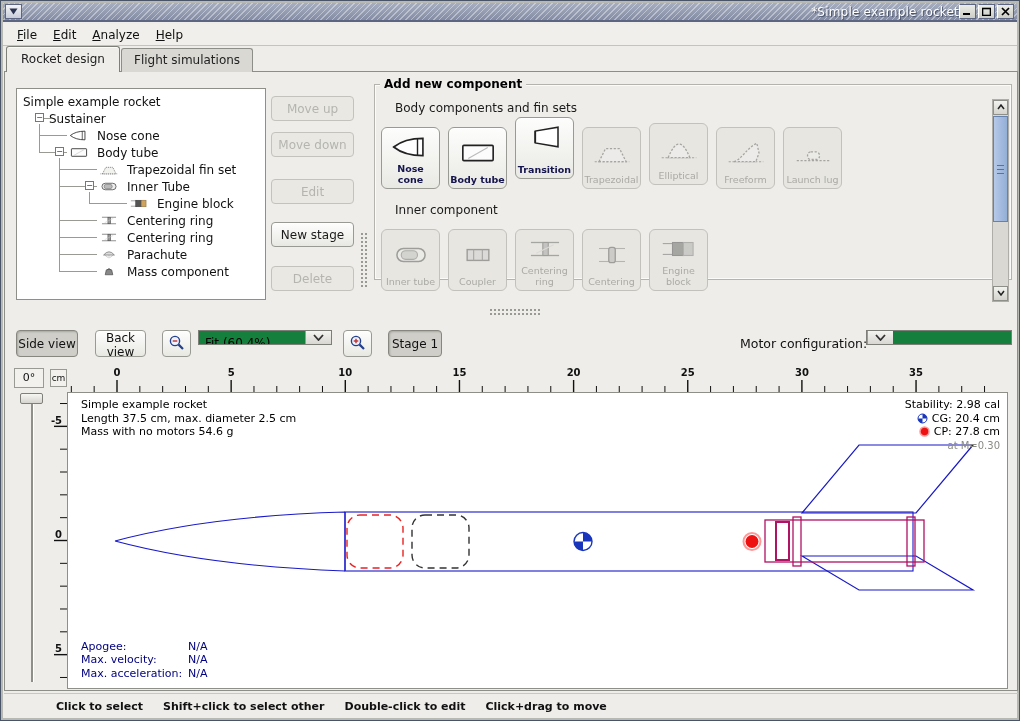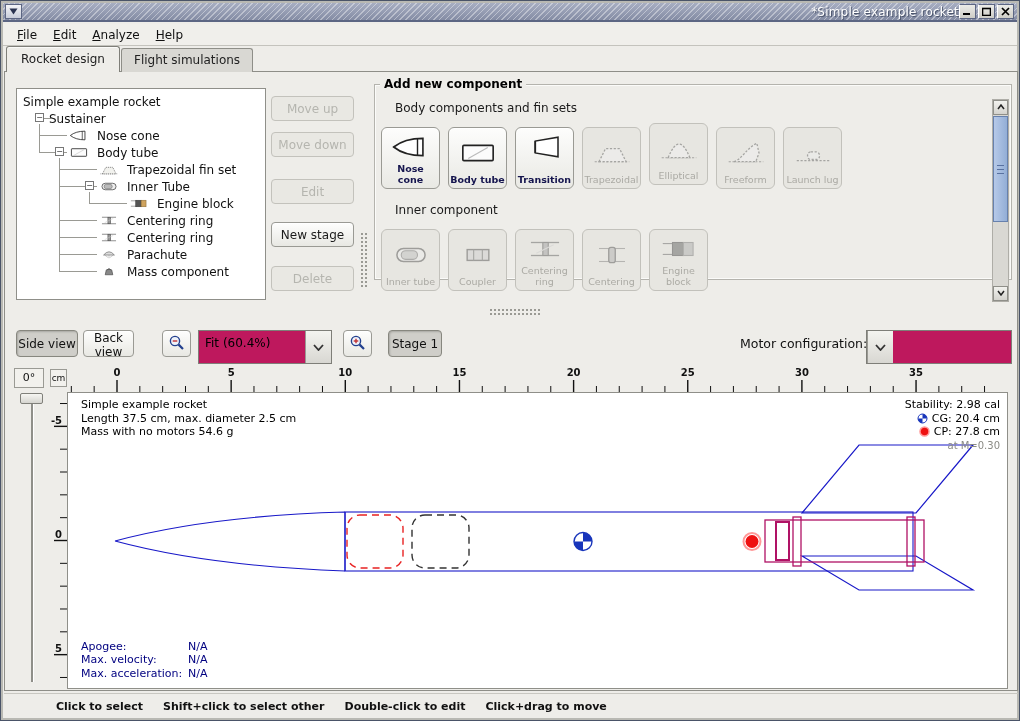--- a/index.html
+++ b/index.html
@@ -60,21 +60,21 @@
   
   .vscroll{position:absolute;left:617px;top:14px;width:17px;height:203px;background:#d9d8d3;border:1px solid #aeada7}
   .sb-btn{position:absolute;left:0;width:15px;height:15px;background:linear-gradient(#f2f2ee,#d4d3ce);border:1px solid #8f8f89;text-align:center;font-size:8px;line-height:13px;color:#222}
   .sb-thumb{position:absolute;left:0;top:16px;width:15px;height:106px;background:linear-gradient(90deg,#b6c9e8,#93aed6);border:1px solid #6781ad}
   .sb-thumb i{position:absolute;left:3px;right:3px;height:1px;background:#5871a0}
 
   
   .viewbar{position:absolute;left:0;top:240px;width:100%;height:50px}
   .vb{position:absolute;top:18px;height:27px;border:1px solid #9a9a94;border-radius:4px;background:linear-gradient(#fefefd,#e8e8e3);font-family:inherit;font-size:12px;color:#111;box-shadow:inset 0 1px 0 #fff}
   .vb.pressed{background:#cfcec9;box-shadow:inset 1px 1px 2px #a8a7a2;border-color:#87877f}
-  .combo{position:absolute;top:18px;height:34px;display:flex;border:1px solid #7e7e78;background:#be185d}
+  .combo{position:absolute;top:18px;height:15px;display:flex;border:1px solid #7e7e78;background:#15803d}
   .combo .val{flex:1;padding:5px 6px;font-size:12px;color:#000;white-space:nowrap;overflow:hidden}
   .combo .arrow{width:26px;background:linear-gradient(#f4f4f0,#d8d7d2);border-left:1px solid #9a9a94;display:flex;align-items:center;justify-content:center}
   .vb-label{position:absolute;top:24px;font-size:12.5px;color:#111}
 
   
   .rot-box{position:absolute;left:9px;top:296px;width:30px;height:20px;border:1px solid #9a9a94;background:#f2f1ed;font-size:11px;text-align:center;line-height:18px;color:#111}
   .slider-track{position:absolute;left:26px;top:332px;width:3px;height:278px;background:#8f8f89;border-right:1px solid #fff}
   .slider-handle{position:absolute;left:15px;top:321px;width:23px;height:11px;background:linear-gradient(#f6f6f2,#d6d5d0);border:1px solid #80807a;border-radius:2px}
   .corner-box{position:absolute;left:45px;top:297px;width:17px;height:18px;border:1px solid #9a9a94;background:#f2f1ed;font-size:9px;text-align:center;line-height:16px;color:#111}
   .top-ruler{position:absolute;left:62px;top:294px;width:944px;height:26px}
@@ -279,21 +279,21 @@
             <div class="ic">
               <span class="ic-wrap" style="display: inline-flex; align-items: center;">
                 <svg width="40" height="26" viewBox="0 0 36 24">
                   <rect x="4" y="5" width="28" height="14" rx="1" fill="#fcfcfc" stroke="#222" stroke-width="1.5"></rect>
                   <line x1="9" y1="17" x2="27" y2="7" stroke="#bbb" stroke-width="1"></line>
                 </svg>
               </span>
             </div>
             <div class="lbl">Body tube</div>
           </div>
-          <div class="comp-btn" style="left: 140px; top: 42px; gap: 12px;">
+          <div class="comp-btn" style="left: 140px; top: 32px; gap: 12px;">
             <div class="ic">
               <span class="ic-wrap" style="display: inline-flex; align-items: center;">
                 <svg width="40" height="26" viewBox="0 0 36 24">
                   <path d="M30,3 L30,21 L9,17.5 L9,6.5 Z" fill="#fff" stroke="#222" stroke-width="1.4"></path>
                   <line x1="9" y1="6.5" x2="9" y2="17.5" stroke="#222" stroke-width="1.6"></line>
                 </svg>
               </span>
             </div>
             <div class="lbl">Transition</div>
           </div>
@@ -414,21 +414,21 @@
             <i style="top:56px"></i>
           </div>
         <div class="sb-btn" style="bottom:0"><svg width="8" height="6" viewBox="0 0 8 6">
               <path d="M1,1 L4,5 L7,1" fill="none" stroke="#222" stroke-width="1.5"></path>
             </svg></div>
       </div>
     </div>
 
     <div class="viewbar">
       <button class="vb pressed" style="left:11px;width:62px">Side view</button>
-      <button class="vb" style="left:78px;width:51px">Back view</button>
+      <button class="vb" style="left:90px;width:51px">Back view</button>
       <button class="vb" style="left:157px;width:29px"><svg width="17" height="17" viewBox="0 0 17 17">
             <circle cx="7" cy="7" r="4.6" fill="#eef2fa" stroke="#23408e" stroke-width="1.4"></circle>
             <line x1="10.6" y1="10.6" x2="15" y2="15" stroke="#23408e" stroke-width="2.2"></line>
             <line x1="4.7" y1="7" x2="9.3" y2="7" stroke="#c03030" stroke-width="1.4"></line>
           </svg></button>
       <div class="combo" style="left:193px;width:134px">
         <div class="val">Fit (60.4%)</div>
         <div class="arrow">
             <svg width="11" height="7" viewBox="0 0 11 7">
               <path d="M1,1 L5.5,6 L10,1" fill="none" stroke="#333" stroke-width="1.8"></path>

